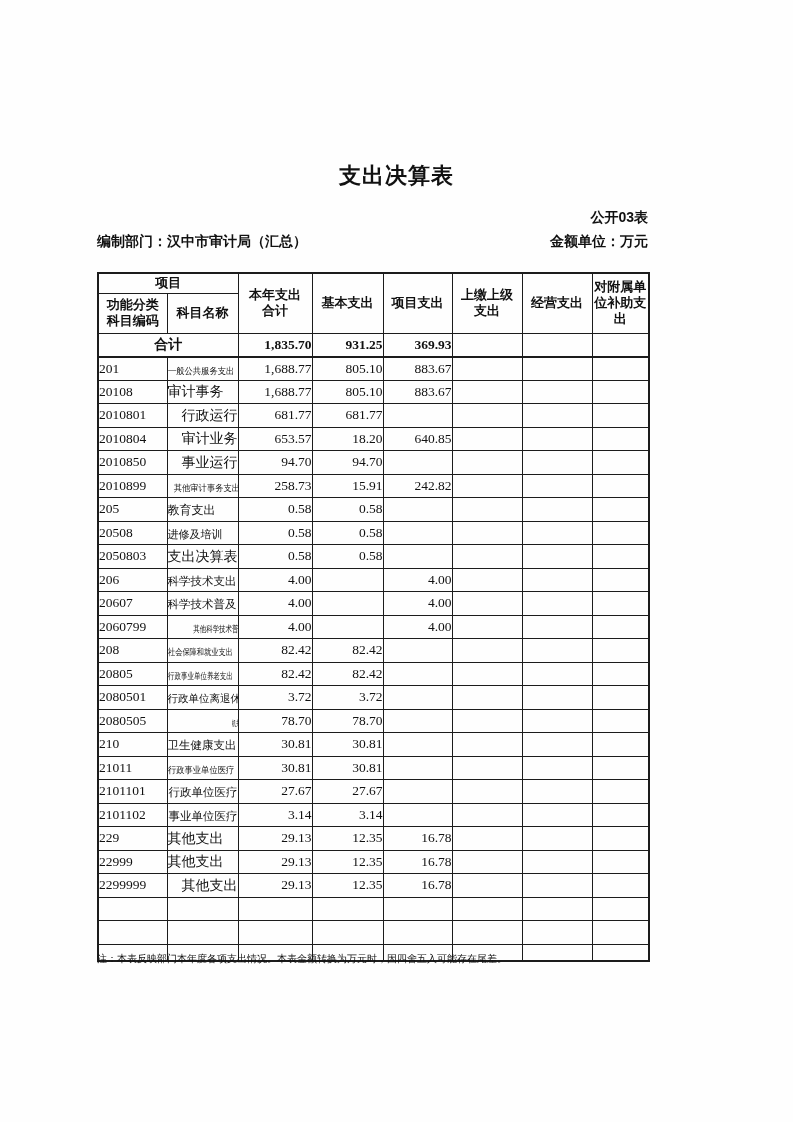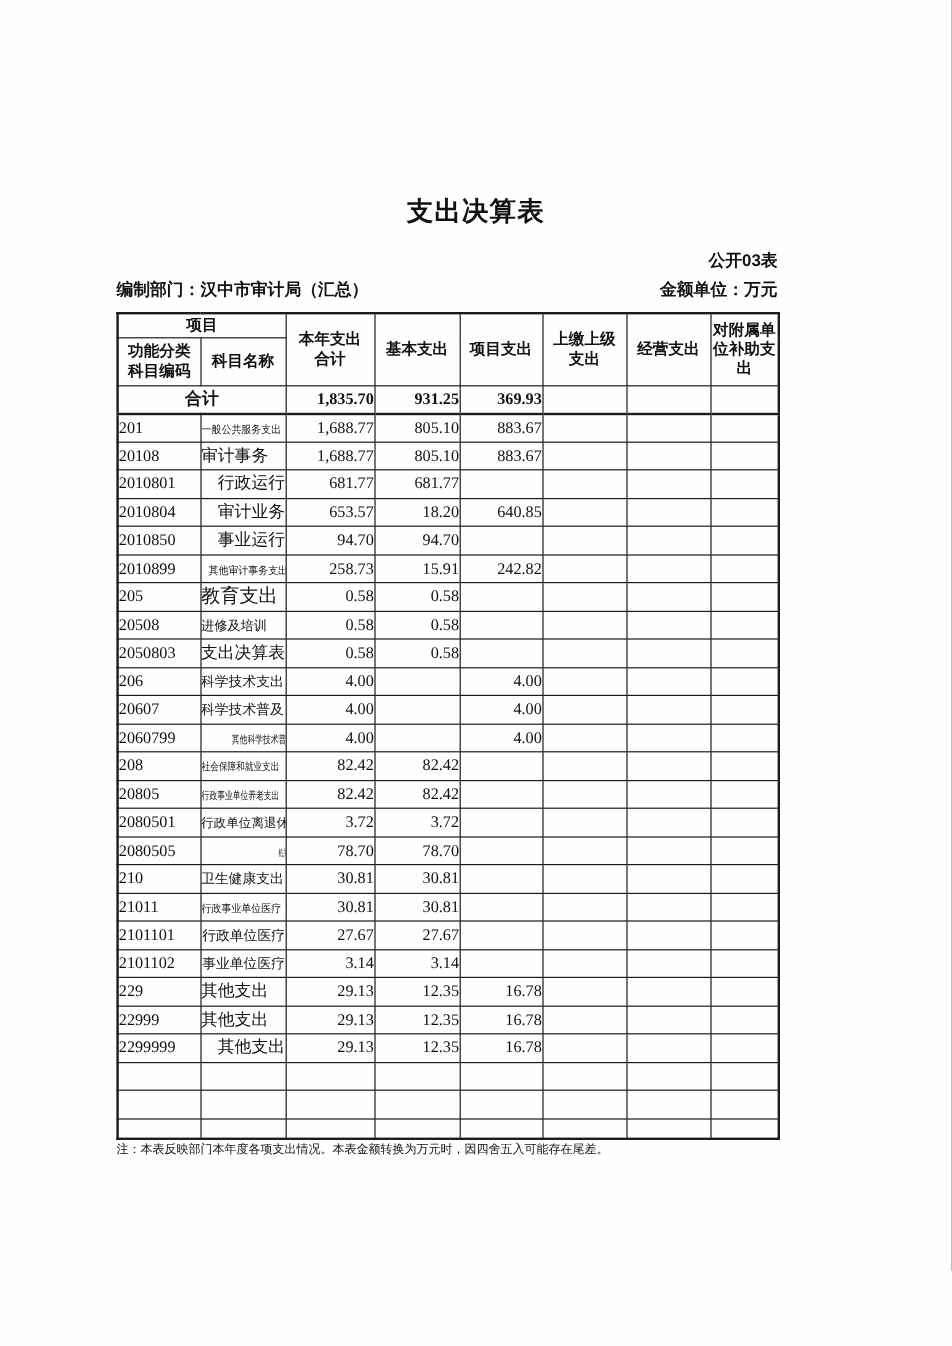--- a/index.html
+++ b/index.html
@@ -39,21 +39,21 @@
     top: 233px;
     left: 97px;
     width: 551px;
     display: flex;
     justify-content: space-between;
     font-size: 14px;
     font-weight: 600;
   }
   table.budget {
     position: absolute;
-    top: 260px;
+    top: 272px;
     left: 97px;
     border-collapse: collapse;
     table-layout: fixed;
     width: 551px;
     border: 2px solid #1c1c1c;
   }
   table.budget th, table.budget td {
     border: 1px solid #1c1c1c;
     overflow: hidden;
     vertical-align: middle;
@@ -219,21 +219,21 @@
           <td class="col-name ar"><span style="font-size: 9px; transform: scaleX(0.92); transform-origin: right center;">其他审计事务支出</span></td>
           <td class="num">258.73</td>
           <td class="num">15.91</td>
           <td class="num">242.82</td>
           <td class="num"></td>
           <td class="num"></td>
           <td class="num"></td>
         </tr>
         <tr>
           <td class="col-code">205</td>
-          <td class="col-name al"><span style="font-size: 16px;">教育支出</span></td>
+          <td class="col-name al"><span style="font-size: 12px;">教育支出</span></td>
           <td class="num">0.58</td>
           <td class="num">0.58</td>
           <td class="num"></td>
           <td class="num"></td>
           <td class="num"></td>
           <td class="num"></td>
         </tr>
         <tr>
           <td class="col-code">20508</td>
           <td class="col-name al"><span style="font-size: 11px;">进修及培训</span></td>

